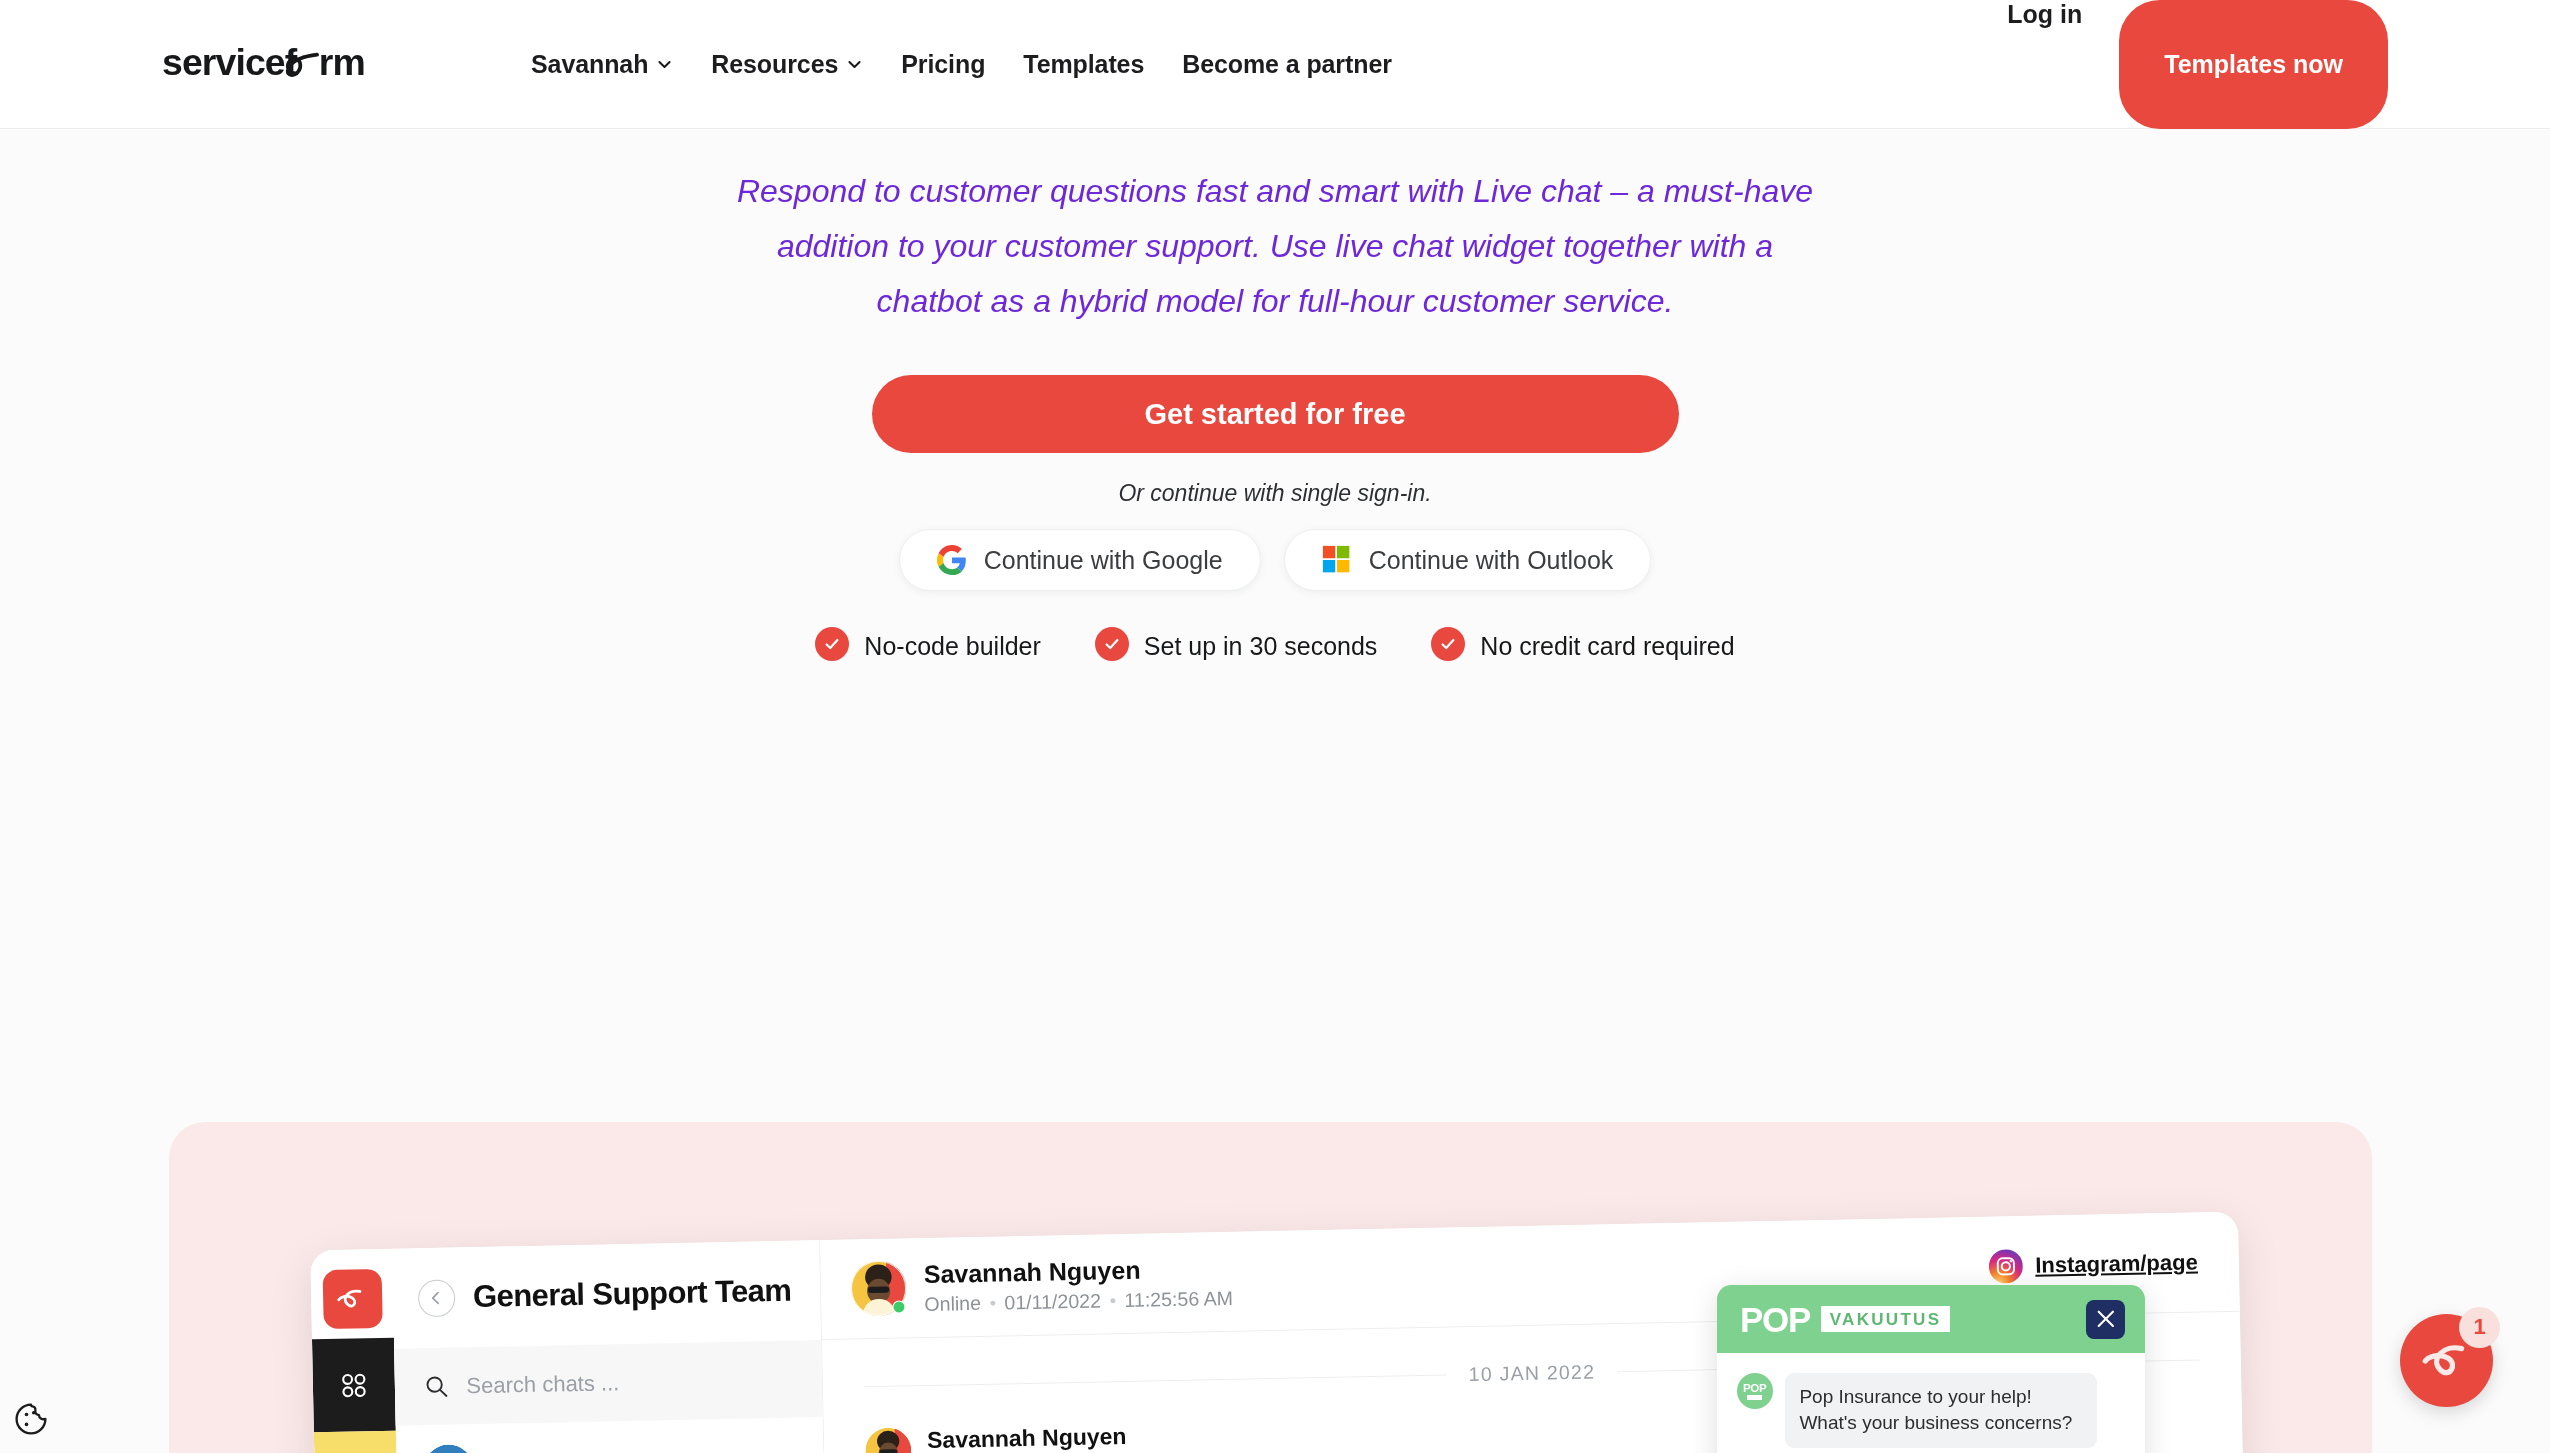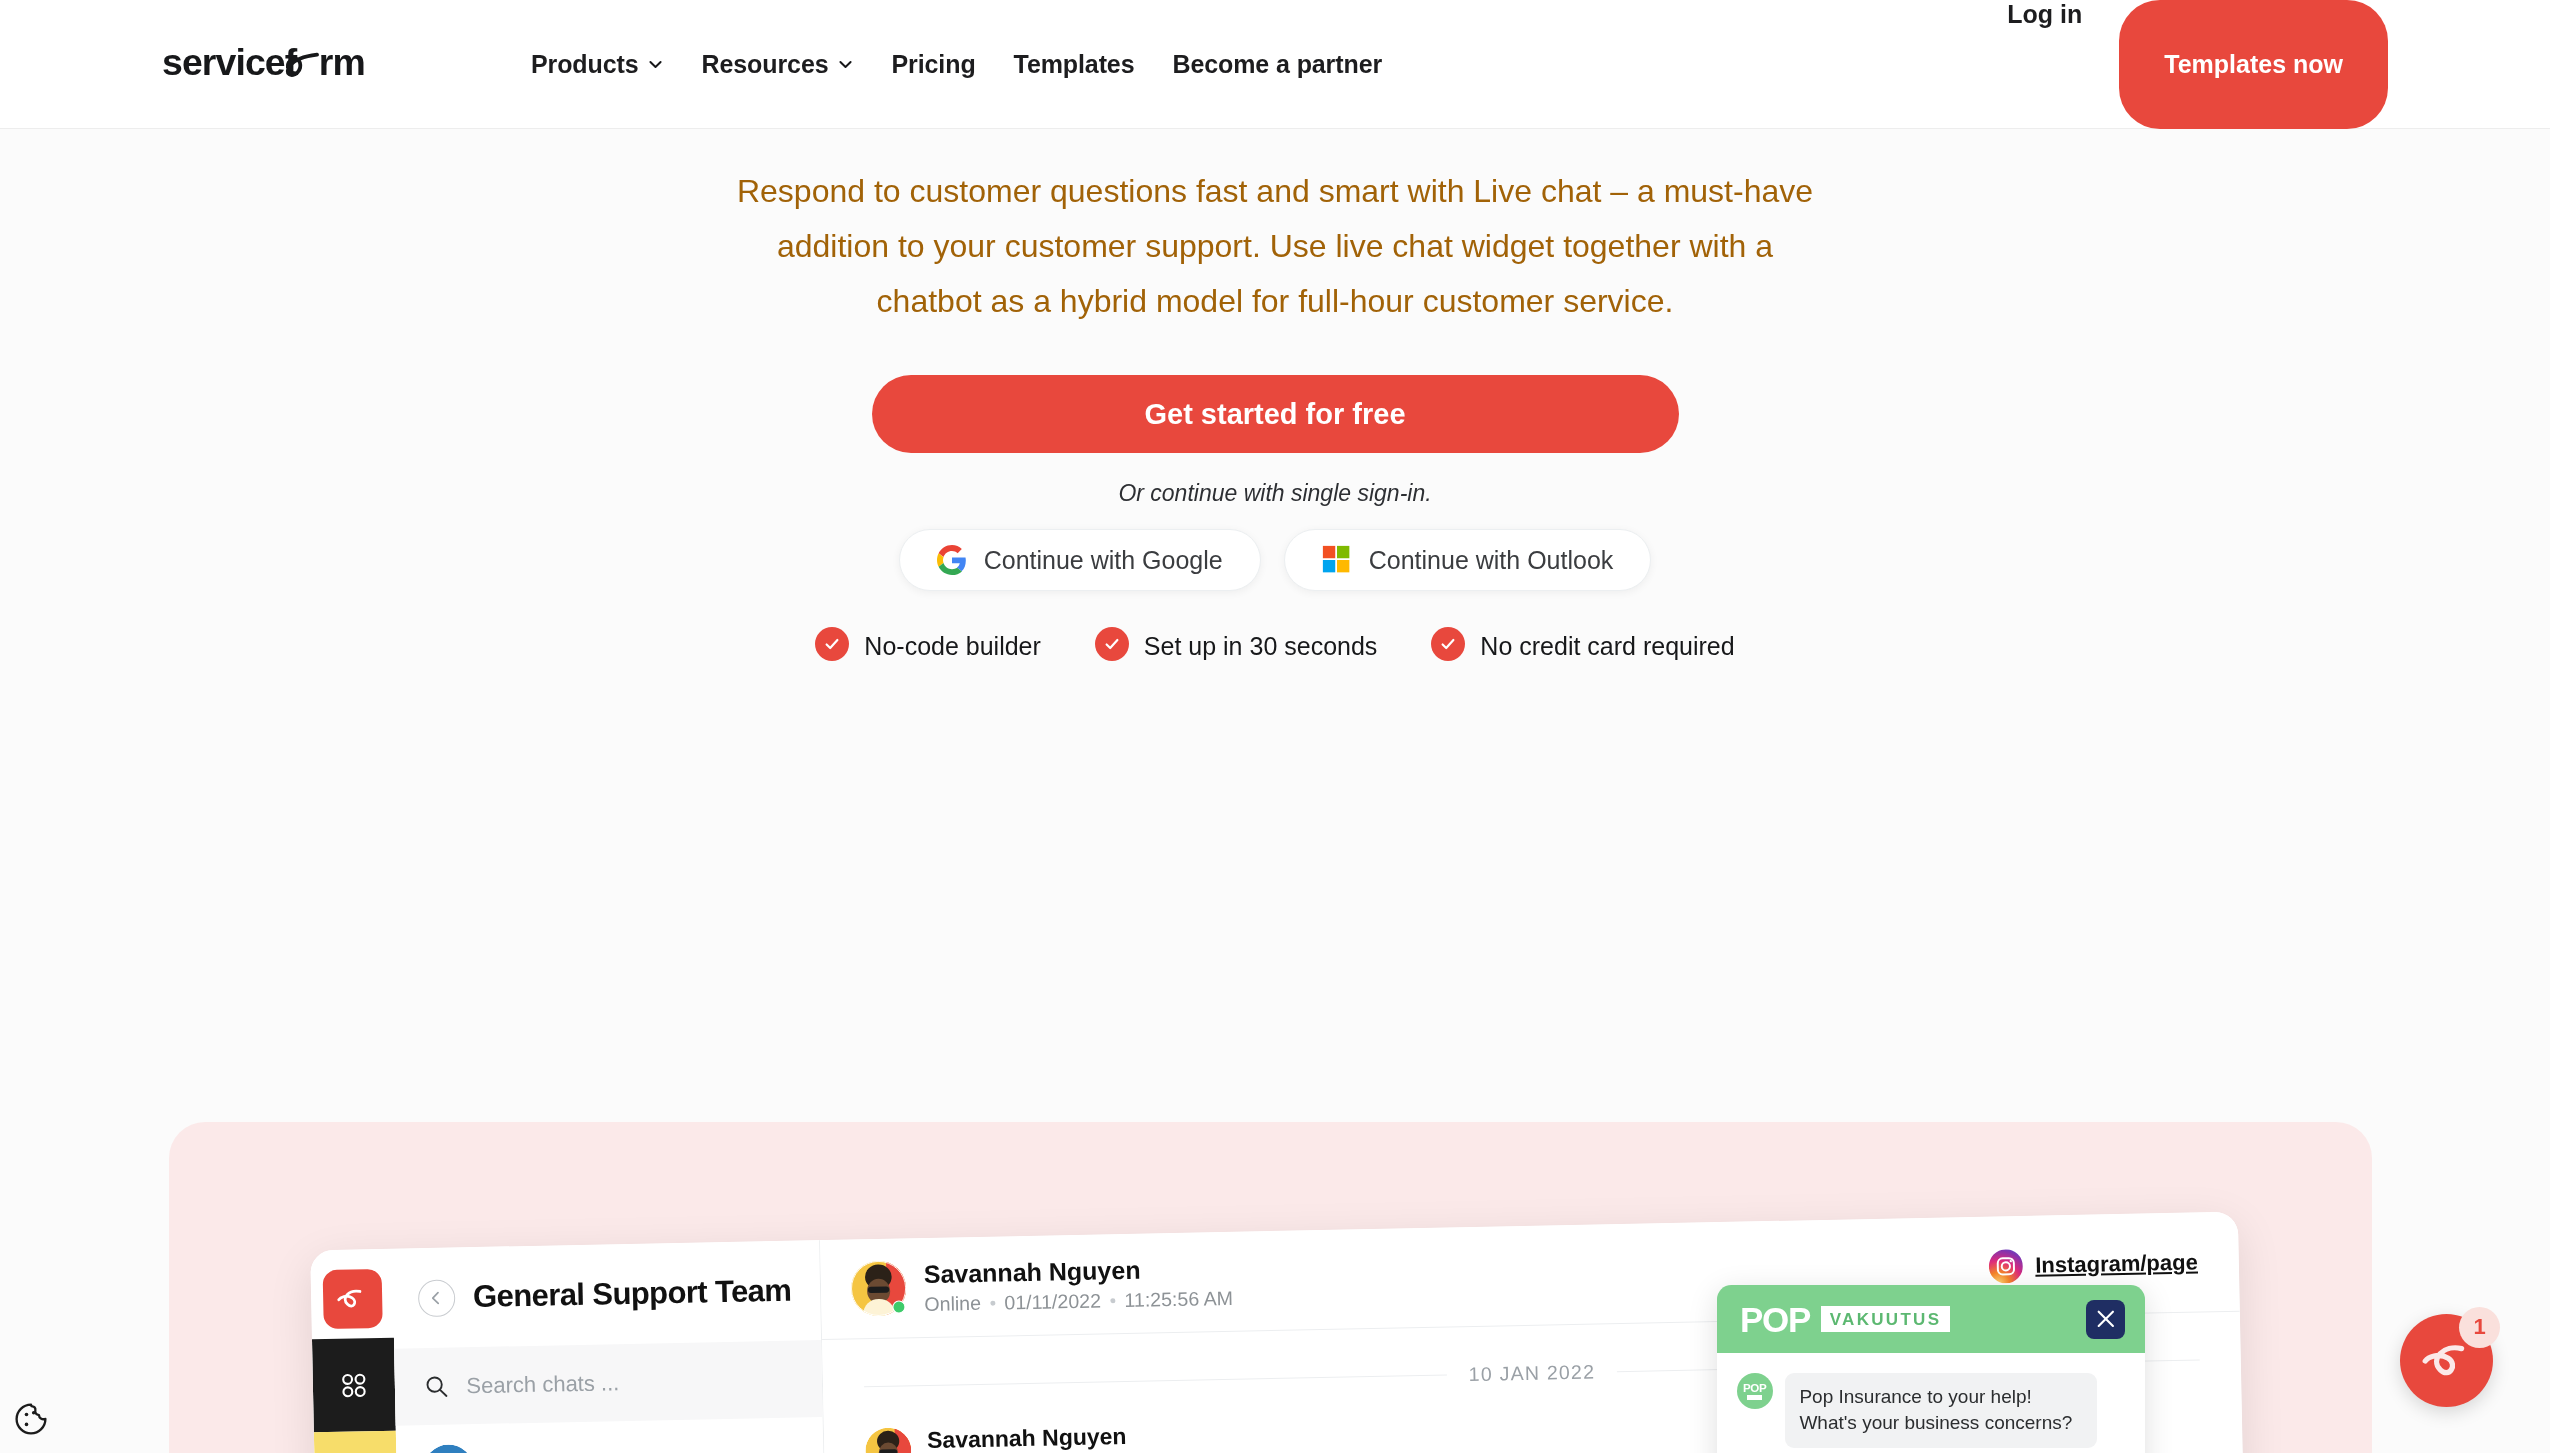--- a/index.html
+++ b/index.html
@@ -111,22 +111,23 @@
     line-height: 1.08;
     font-weight: 800;
     letter-spacing: -2.3px;
     color: #17181a;
   }
   .hero-sub {
     margin: 34px auto 0;
     width: 1079px;
     font-size: 32px;
     line-height: 1.72;
-    color: #a16207;
+    color: #6d28d9;
     font-weight: 400;
+    font-style: italic;
   }
   .btn-cta {
     display: block;
     margin: 46px auto 0;
     width: 807px;
     height: 78px;
     background: #e8483d;
     color: #fff;
     font-size: 29px;
     font-weight: 700;
@@ -397,21 +398,21 @@
   <div class="logo">
     <svg width="205" height="41" viewBox="0 0 230 46" aria-hidden="true">
       <text x="0" y="35" font-family="Liberation Sans, sans-serif" font-size="42" font-weight="700" fill="#17181a" letter-spacing="-1">servicef</text>
       <path d="M151 33 C139 33 138 20 147 17 C155 14 158 26 152 32 C146 38 136 34 144 24 C150 16 166 13 174 12" stroke="#17181a" stroke-width="4.2" fill="none" stroke-linecap="round"></path>
       <text x="176" y="35" font-family="Liberation Sans, sans-serif" font-size="42" font-weight="700" fill="#17181a" letter-spacing="-1">rm</text>
     </svg>
   </div>
 
   <nav class="nav">
     <div class="nav-item">
-      <span>Products</span>
+      <span>Savannah</span>
       <span class="chev">
         <svg width="17" height="17" viewBox="0 0 20 20">
             <path d="M4 7l6 6 6-6" stroke="#17181a" stroke-width="2.3" fill="none" stroke-linecap="round" stroke-linejoin="round"></path>
           </svg>
       </span>
     </div>
     <div class="nav-item">
       <span>Resources</span>
       <span class="chev">
         <svg width="17" height="17" viewBox="0 0 20 20">

